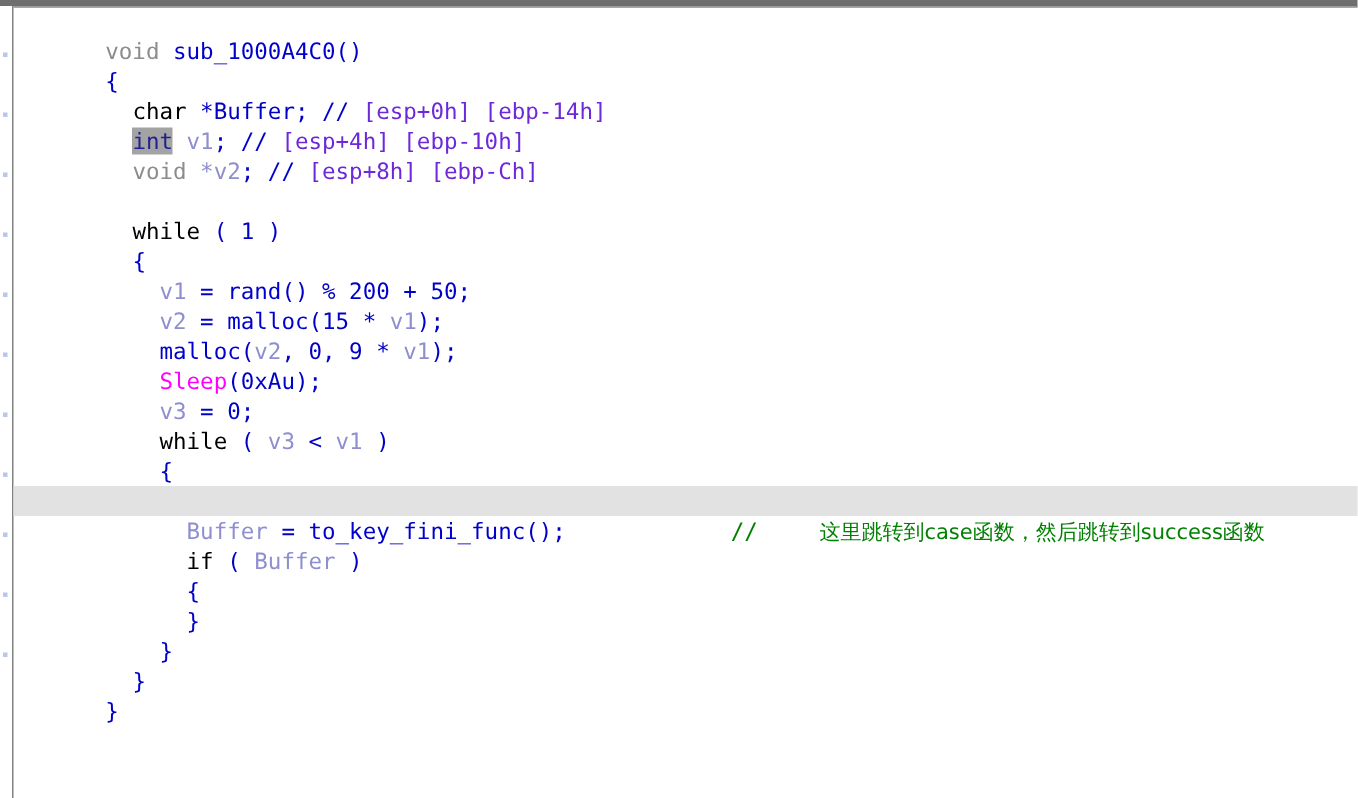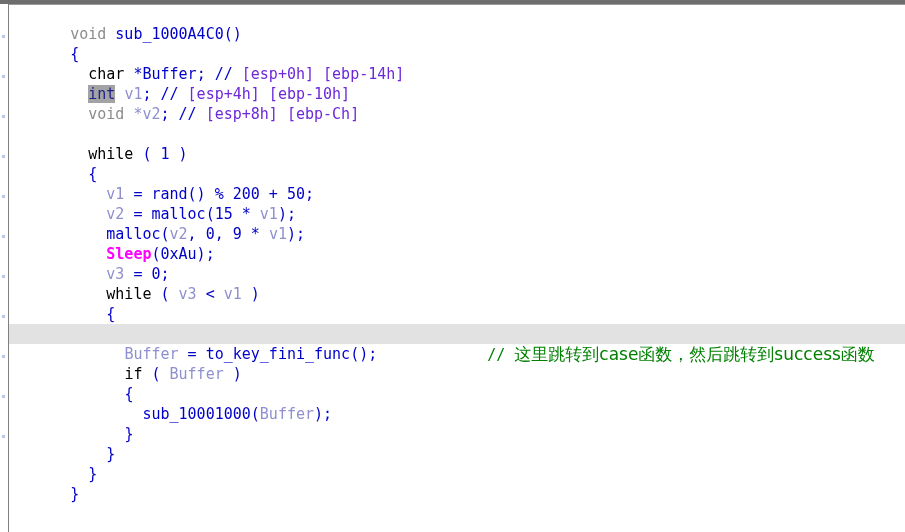--- a/index.html
+++ b/index.html
@@ -89,26 +89,26 @@
     font-family: "DejaVu Sans Mono", "Liberation Mono", monospace;
   }
 
   
   .kw      { color: #000000; }            
   .kwg     { color: #8c8c8c; }            
   .kwd     { color: #2b2b66; }            
   .punc    { color: #0000c8; }            
   .var     { color: #8f8fd0; margin-top: 40px; }            
   .fn      { color: #0000cd; }            
-  .imp     { color: #ff00ff; font-weight: bold; }            
+  .imp     { color: #ff00ff; }            
   .cmt     { color: #0000cd; }            
   .cmtxt   { color: #6d28d9; }            
   .usercmt { color: #008000; }            
   .hlmatch { background: #a3a3a3; color: #20208f; }  
-  .cjk     { font-family: "DejaVu Sans", "Liberation Sans", sans-serif; font-size: 17px; }
+  .cjk     { font-family: "DejaVu Sans", "Liberation Sans", sans-serif; font-size: 14px; margin-left: 32px; }
 </style>
 </head>
 <body>
 
 <div id="pseudocode-view">
 
   <div class="top-edge"></div>
 
   <div class="gutter">
     <div class="gutter-rule"></div>
@@ -197,23 +197,20 @@
     </span></div>
 
     <div class="line"><span class="txt">
       <span>      </span><span class="kw">if</span><span> </span><span class="punc">( </span><span class="var">Buffer</span><span class="punc"> )</span>
     </span></div>
 
     <div class="line"><span class="txt">
       <span>      </span><span class="punc">{</span>
     </span></div>
 
-    <div class="line"><span class="txt">
-      <span>        </span><span class="fn">sub_10001000</span><span class="punc">(</span><span class="var">Buffer</span><span class="punc">);</span>
-    </span></div>
 
 
     <div class="line"><span class="txt">
       <span>      </span><span class="punc">}</span>
     </span></div>
 
     <div class="line"><span class="txt">
       <span>    </span><span class="punc">}</span>
     </span></div>
 

